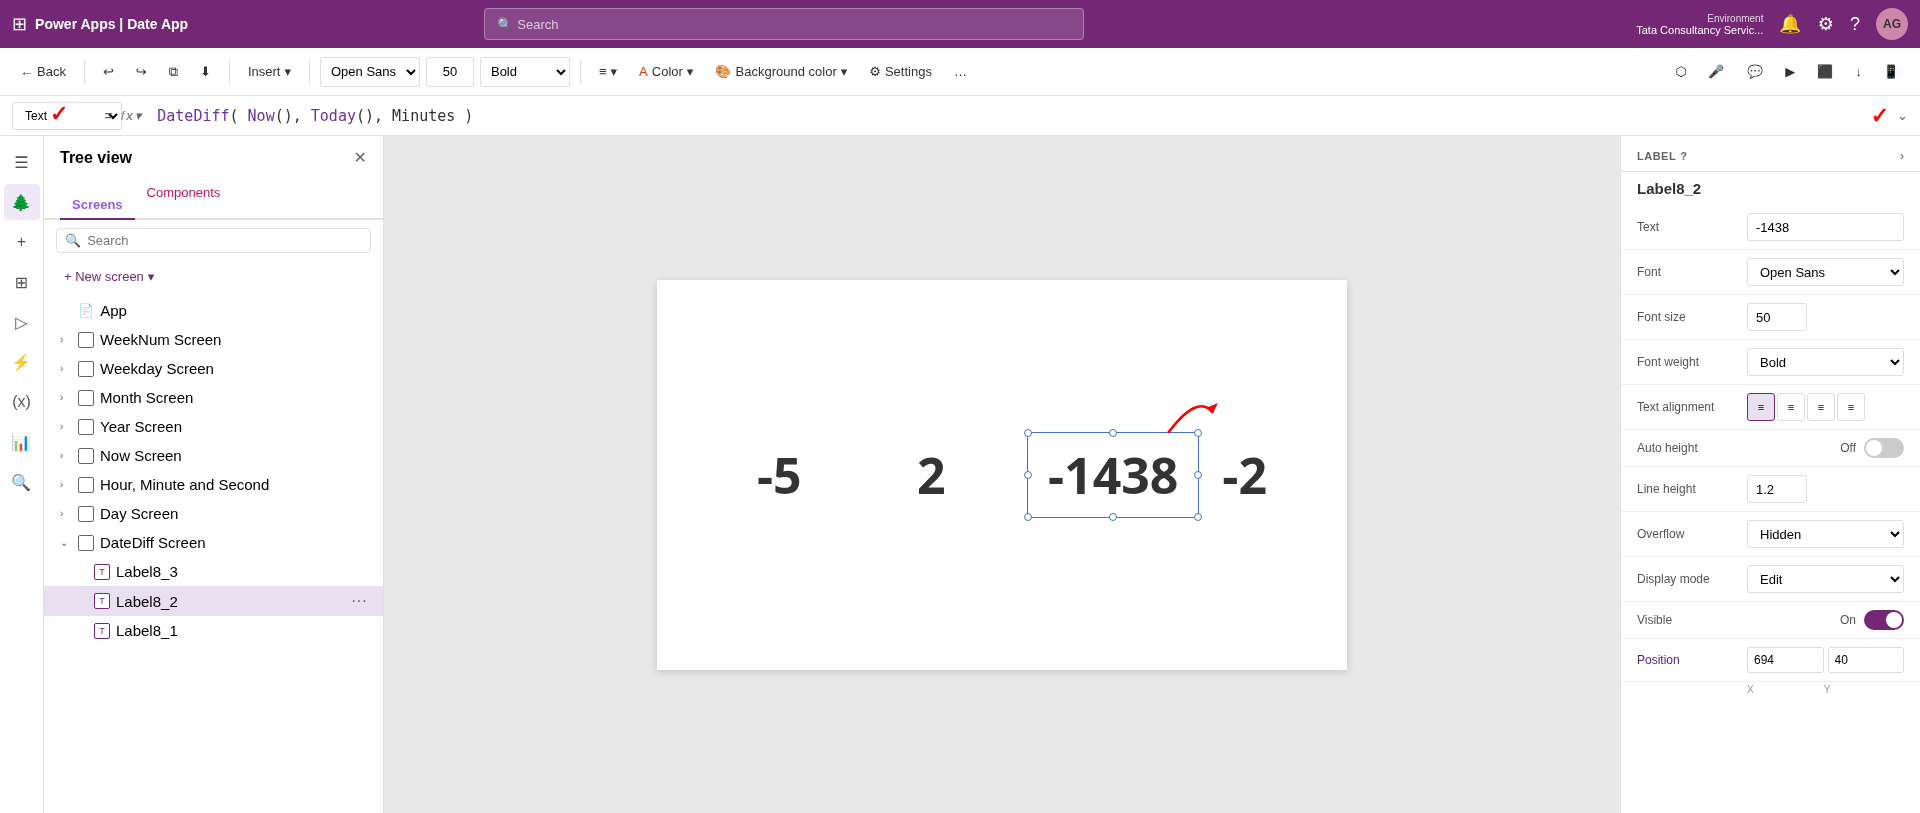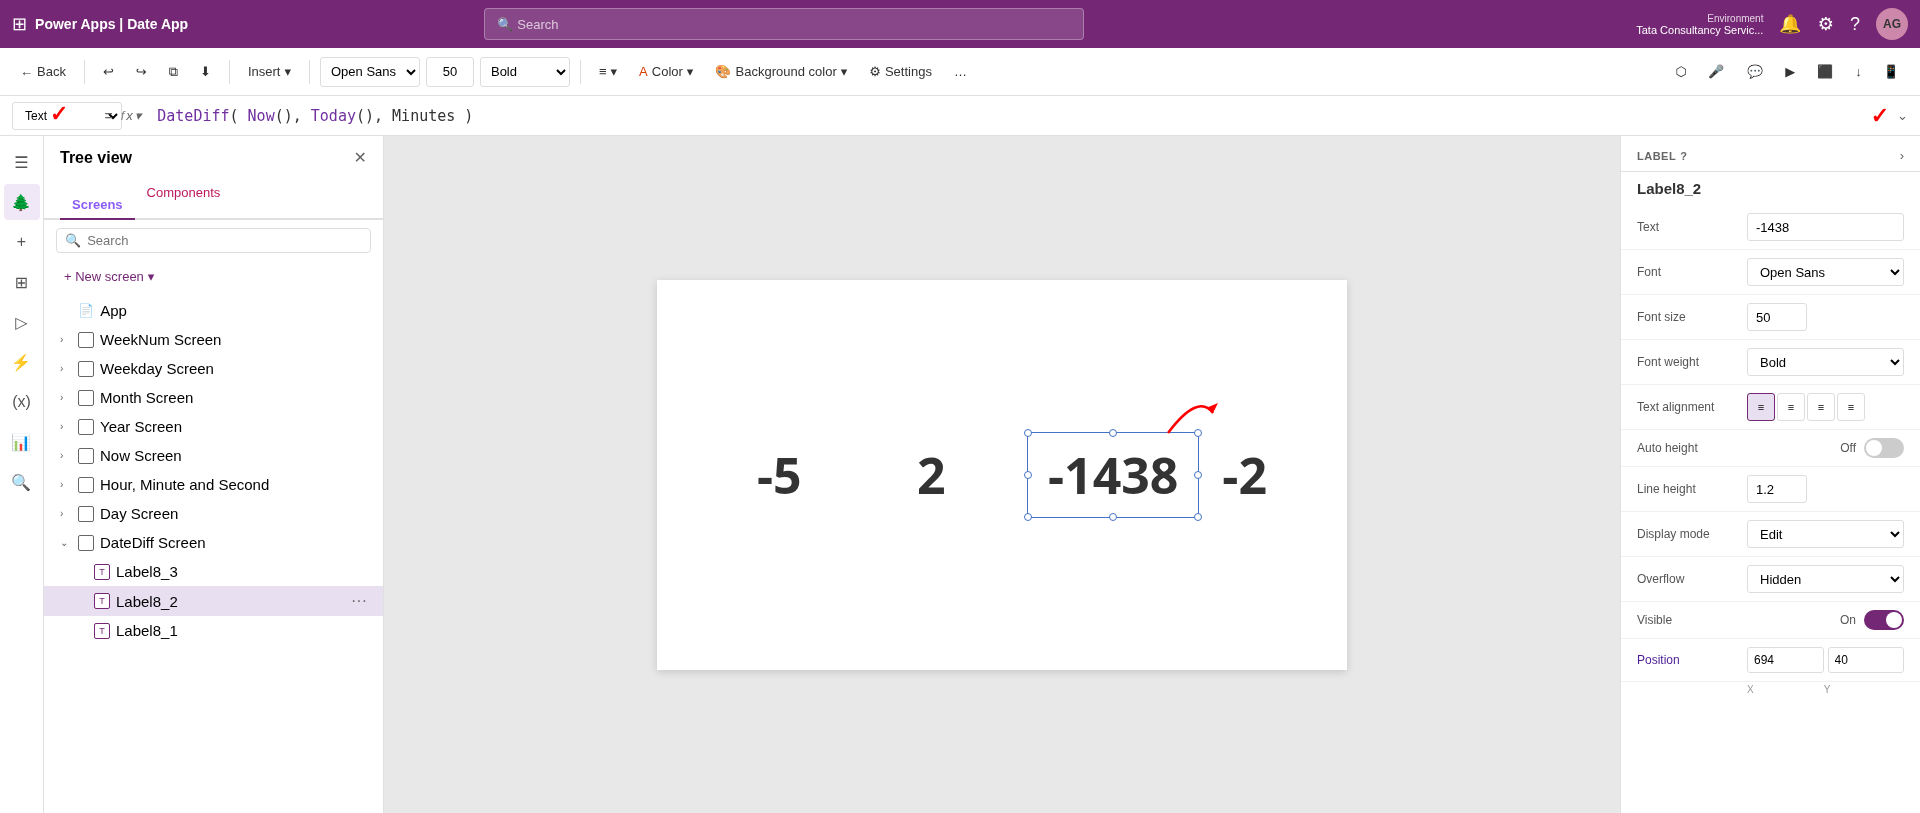--- a/index.html
+++ b/index.html
@@ -458,33 +458,33 @@
       </div>
 
       <div class="prop-row">
         <span class="prop-label">Line height</span>
         <div class="prop-value">
           <input class="prop-input" value="1.2" style="width: 60px;">
         </div>
       </div>
 
       <div class="prop-row">
+        <span class="prop-label">Overflow</span>
+        <div class="prop-value">
+          <select class="prop-select">
+            <option>Hidden</option>
+          </select>
+        </div>
+      </div>
+
+      <div class="prop-row">
         <span class="prop-label">Display mode</span>
         <div class="prop-value">
           <select class="prop-select">
             <option>Edit</option>
-          </select>
-        </div>
-      </div>
-
-      <div class="prop-row">
-        <span class="prop-label">Overflow</span>
-        <div class="prop-value">
-          <select class="prop-select">
-            <option>Hidden</option>
           </select>
         </div>
       </div>
 
       <div class="toggle-row">
         <span class="toggle-label-text">Visible</span>
         <span class="toggle-on-label">On</span>
         <label class="toggle">
           <input type="checkbox" checked="" style="">
           <span class="toggle-slider on"></span>

